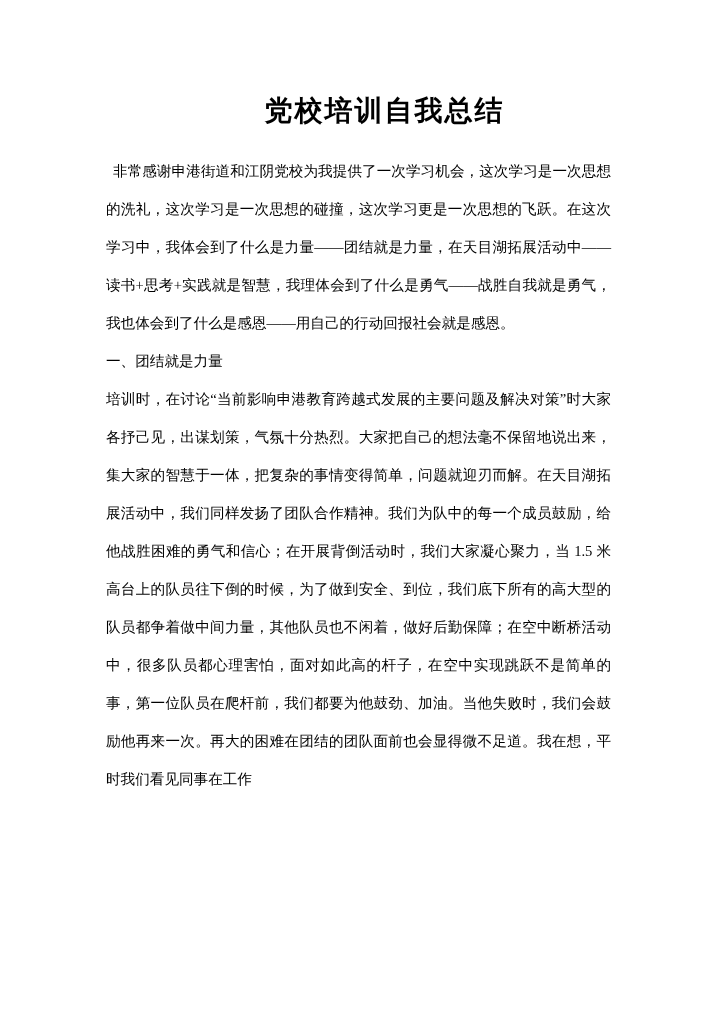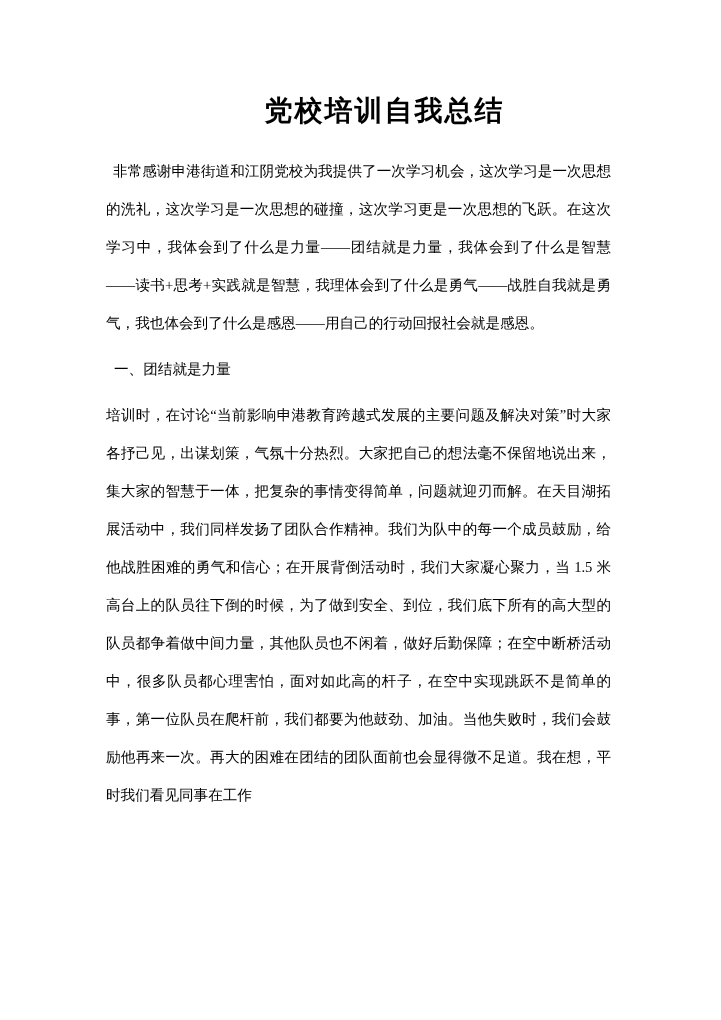--- a/index.html
+++ b/index.html
@@ -38,34 +38,34 @@
     text-align: justify;
   }
   .para {
     margin: 0;
     word-break: break-all;
   }
   .para.first-indent {
     text-indent: 7px;
   }
   .heading-line {
-    margin: 8px;
+    margin: 0;
     font-size: 14.6px;
     font-weight: normal;
     line-height: 38px;
     text-align: left;
   }
 </style>
 </head>
 <body>
 
 <div class="page">
   <h1 class="doc-title">党校培训自我总结</h1>
 
   <div class="content">
-    <p class="para first-indent">非常感谢申港街道和江阴党校为我提供了一次学习机会，这次学习是一次思想的洗礼，这次学习是一次思想的碰撞，这次学习更是一次思想的飞跃。在这次学习中，我体会到了什么是力量——团结就是力量，我体会到了什么是智慧——读书+思考+实践就是智慧，我理体会到了什么是勇气——战胜自我就是勇气，我也体会到了什么是感恩——用自己的行动回报社会就是感恩。</p>
+    <p class="para first-indent">非常感谢申港街道和江阴党校为我提供了一次学习机会，这次学习是一次思想的洗礼，这次学习是一次思想的碰撞，这次学习更是一次思想的飞跃。在这次学习中，我体会到了什么是力量——团结就是力量，在天目湖拓展活动中——读书+思考+实践就是智慧，我理体会到了什么是勇气——战胜自我就是勇气，我也体会到了什么是感恩——用自己的行动回报社会就是感恩。</p>
 
     <p class="heading-line">一、团结就是力量</p>
 
 
     <p class="para">培训时，在讨论“当前影响申港教育跨越式发展的主要问题及解决对策”时大家各抒己见，出谋划策，气氛十分热烈。大家把自己的想法毫不保留地说出来，集大家的智慧于一体，把复杂的事情变得简单，问题就迎刃而解。在天目湖拓展活动中，我们同样发扬了团队合作精神。我们为队中的每一个成员鼓励，给他战胜困难的勇气和信心；在开展背倒活动时，我们大家凝心聚力，当 1.5 米高台上的队员往下倒的时候，为了做到安全、到位，我们底下所有的高大型的队员都争着做中间力量，其他队员也不闲着，做好后勤保障；在空中断桥活动中，很多队员都心理害怕，面对如此高的杆子，在空中实现跳跃不是简单的事，第一位队员在爬杆前，我们都要为他鼓劲、加油。当他失败时，我们会鼓励他再来一次。再大的困难在团结的团队面前也会显得微不足道。我在想，平时我们看见同事在工作</p>
   </div>
 </div>
 
 </body></html>

